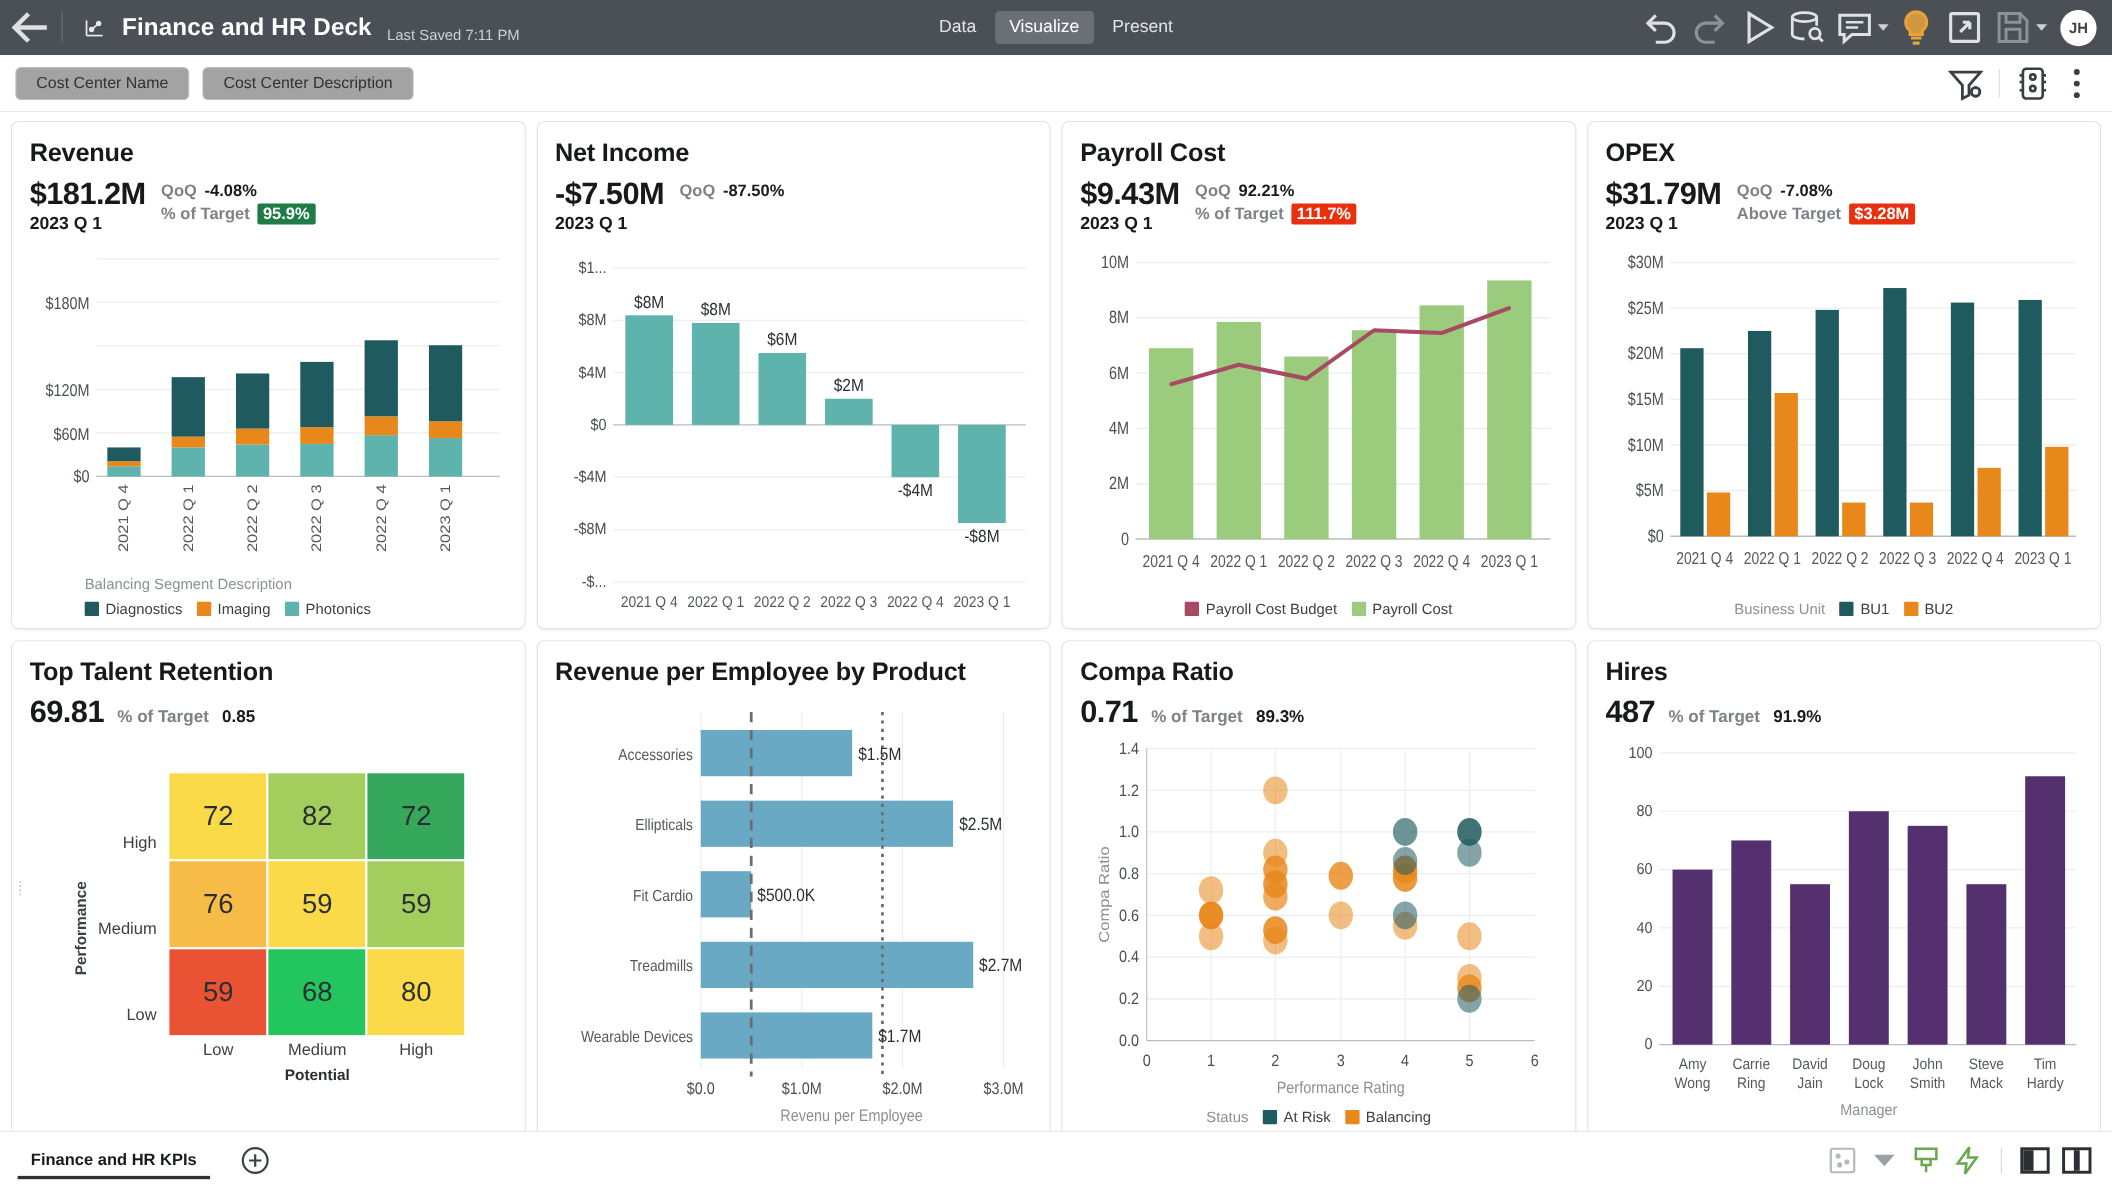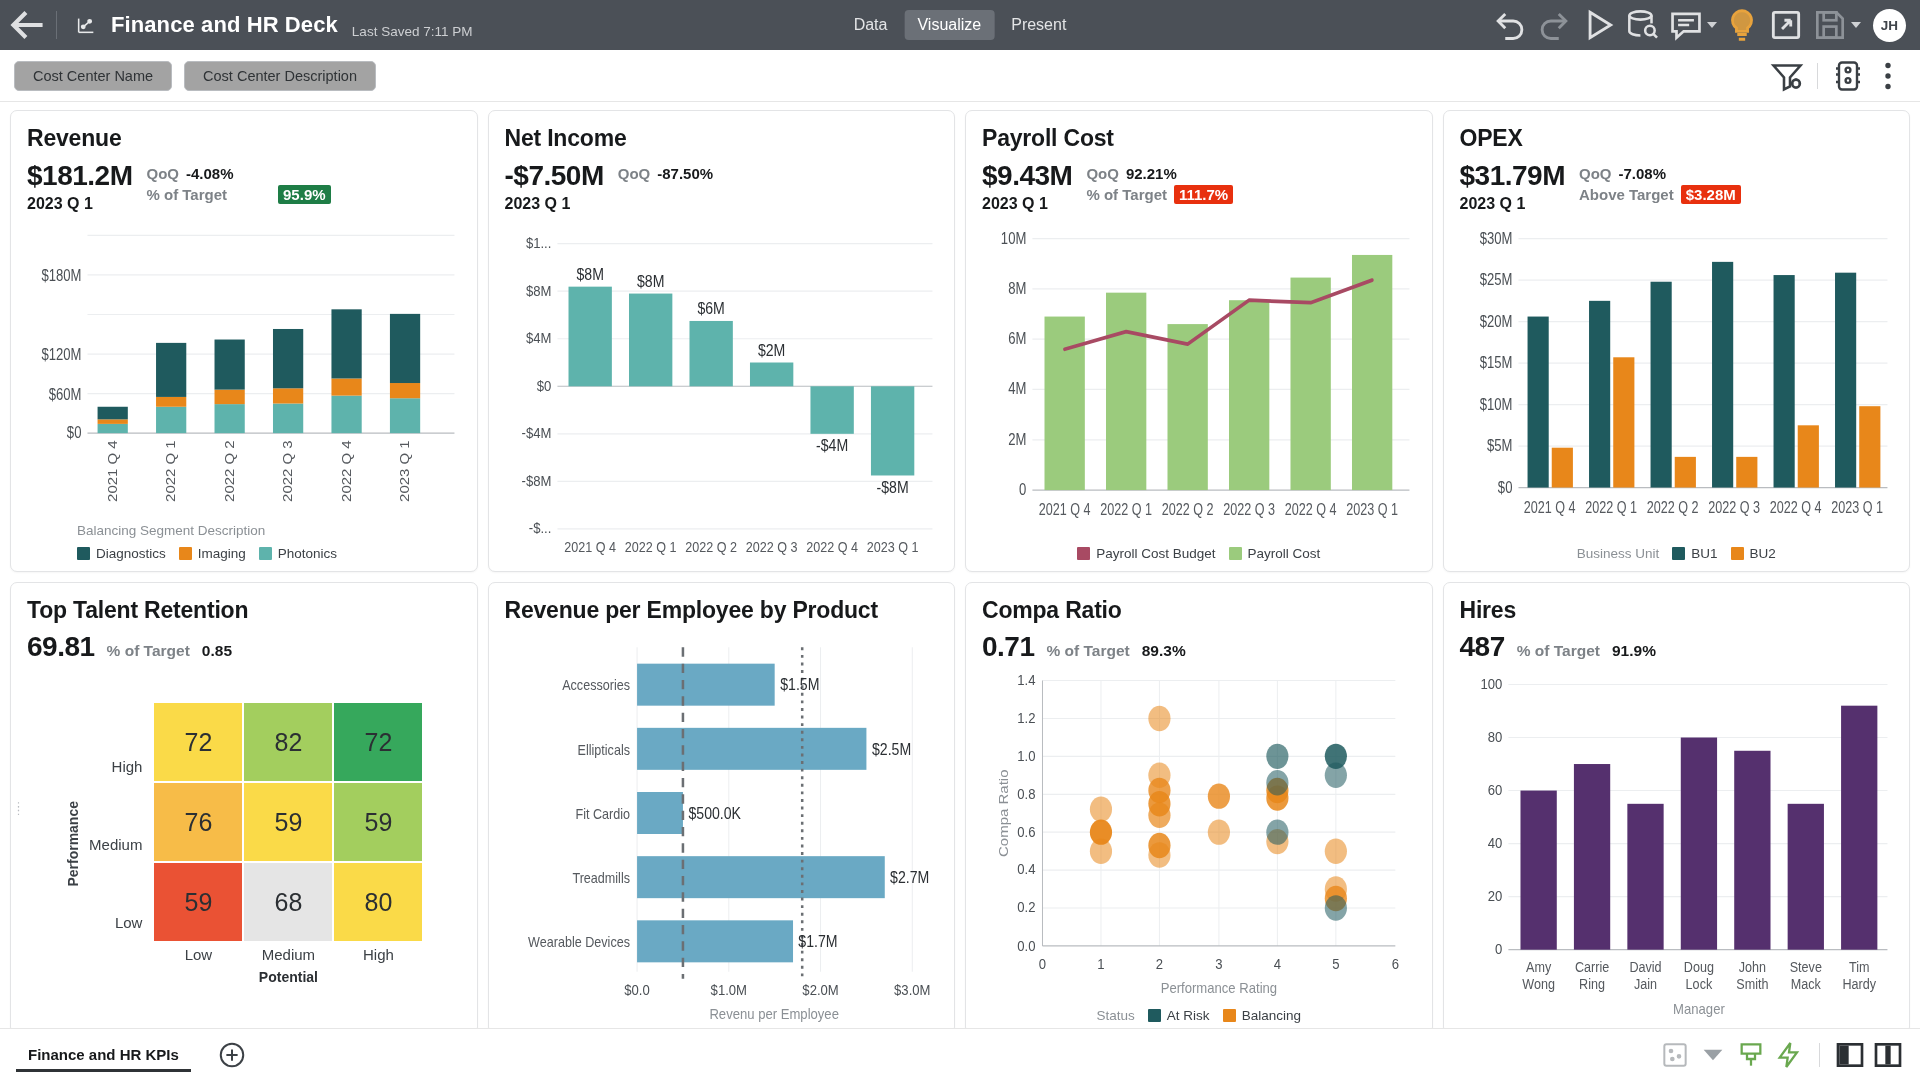--- a/index.html
+++ b/index.html
@@ -86,21 +86,21 @@
   .card-title { font-size: 23px; font-weight: bold; color: #17191b; letter-spacing: -.2px; }
 
   .kpi-row { display: flex; align-items: flex-start; margin-top: 9px; gap: 14px; }
   .kpi-big { font-size: 28px; font-weight: bold; color: #17191b; line-height: 1.05; letter-spacing: -.5px;}
   .kpi-sub { font-size: 16px; font-weight: bold; color: #17191b; margin-top: 5px; }
   .kpi-meta { display: flex; flex-direction: column; gap: 3px; padding-top: 4px; }
   .kpi-line { font-size: 15px; display: flex; align-items: center; gap: 7px; white-space: nowrap;}
   .kpi-lbl { color: #7d8287; font-weight: bold; }
   .kpi-val { color: #17191b; font-weight: bold; }
   .badge { color: #fff; font-weight: bold; padding: 1px 5px; border-radius: 2px; font-size: 15px; }
-  .badge.green { background: #1e7d46; margin-left: 44px; }
+  .badge.green { background: #1e7d46; }
   .badge.red { background: #e8300e; }
 
   .kpi-inline { display:flex; align-items: baseline; gap: 12px; margin-top: 8px;}
   .kpi-inline .kpi-big { font-size: 28px; }
   .kpi-inline .kpi-lbl { font-size: 15.5px; }
   .kpi-inline .kpi-val { font-size: 15.5px; }
 
   .chartbox { flex: 1; position: relative; margin-top: 8px; }
   svg { display: block; width: 100%; height: 100%; overflow: visible; }
   .ax { font-size: 13px; fill: #4a4f54; font-family: "Liberation Sans", sans-serif; }
@@ -576,21 +576,21 @@
       </div>
       <div>
         <div class="hm-grid">
           <div class="hm-cell" style="background:#fada48">72</div>
           <div class="hm-cell" style="background:#a3ce5e">82</div>
           <div class="hm-cell" style="background:#36a85c">72</div>
           <div class="hm-cell" style="background:#f7bc48">76</div>
           <div class="hm-cell" style="background:#fada48">59</div>
           <div class="hm-cell" style="background:#a3ce5e">59</div>
           <div class="hm-cell" style="background:#ea5234">59</div>
-          <div class="hm-cell" style="background:#e5e5e5">68</div>
+          <div class="hm-cell" style="background:#22c55e">68</div>
           <div class="hm-cell" style="background:#fada48">80</div>
         </div>
         <div class="hm-collabels">
           <div class="hm-collabel">Low</div>
           <div class="hm-collabel">Medium</div>
           <div class="hm-collabel">High</div>
         </div>
         <div class="hm-pot">Potential</div>
       </div>
     </div>

